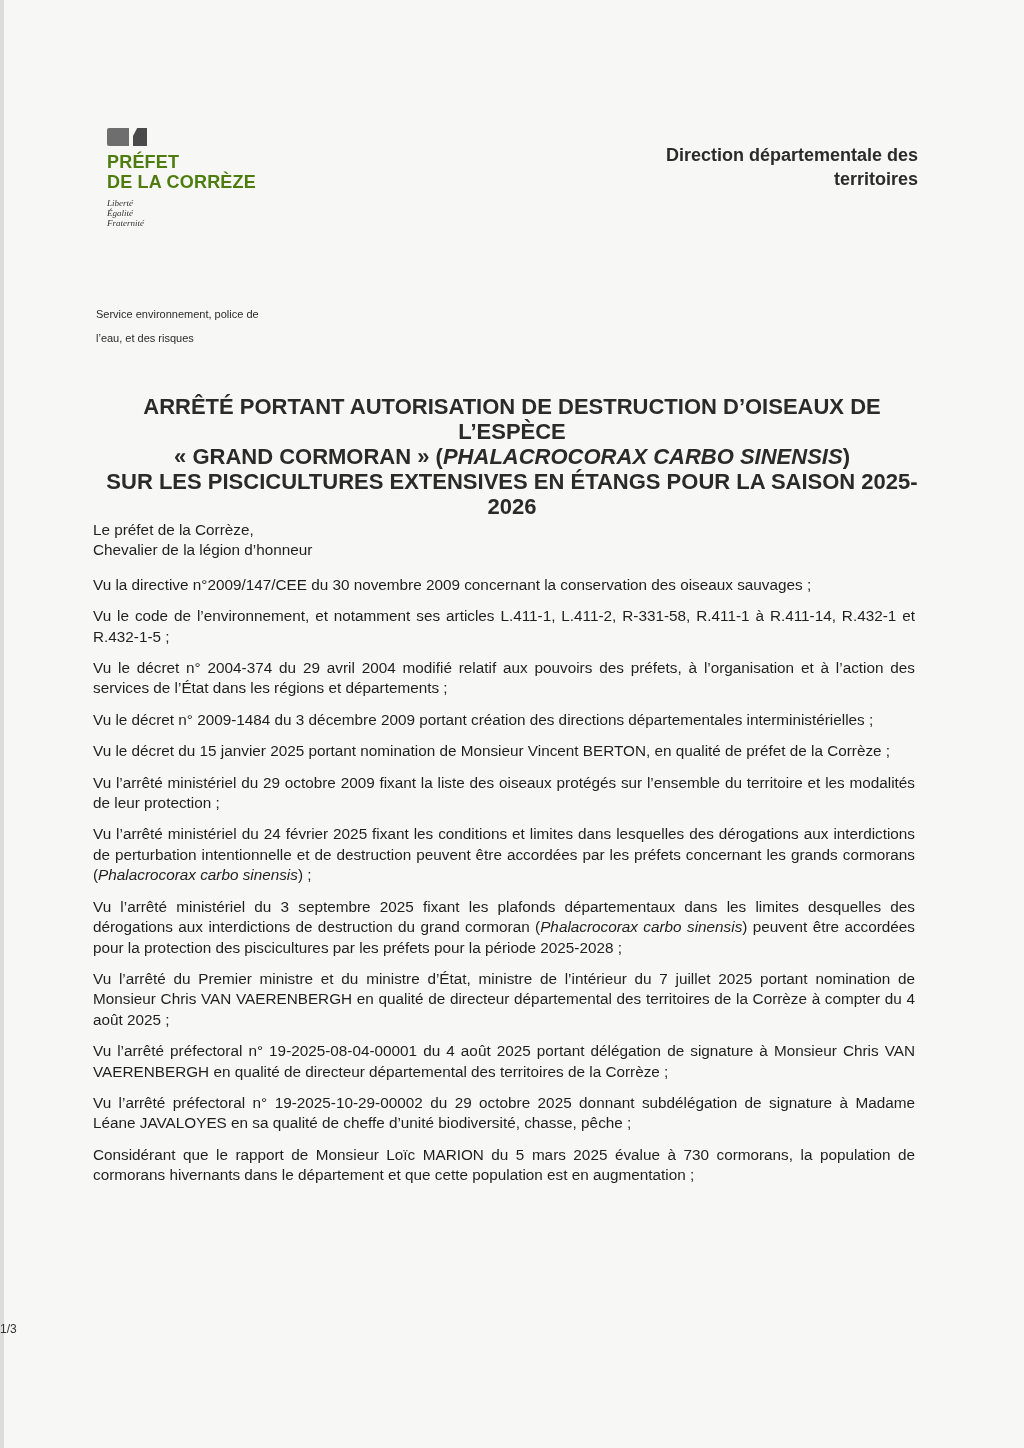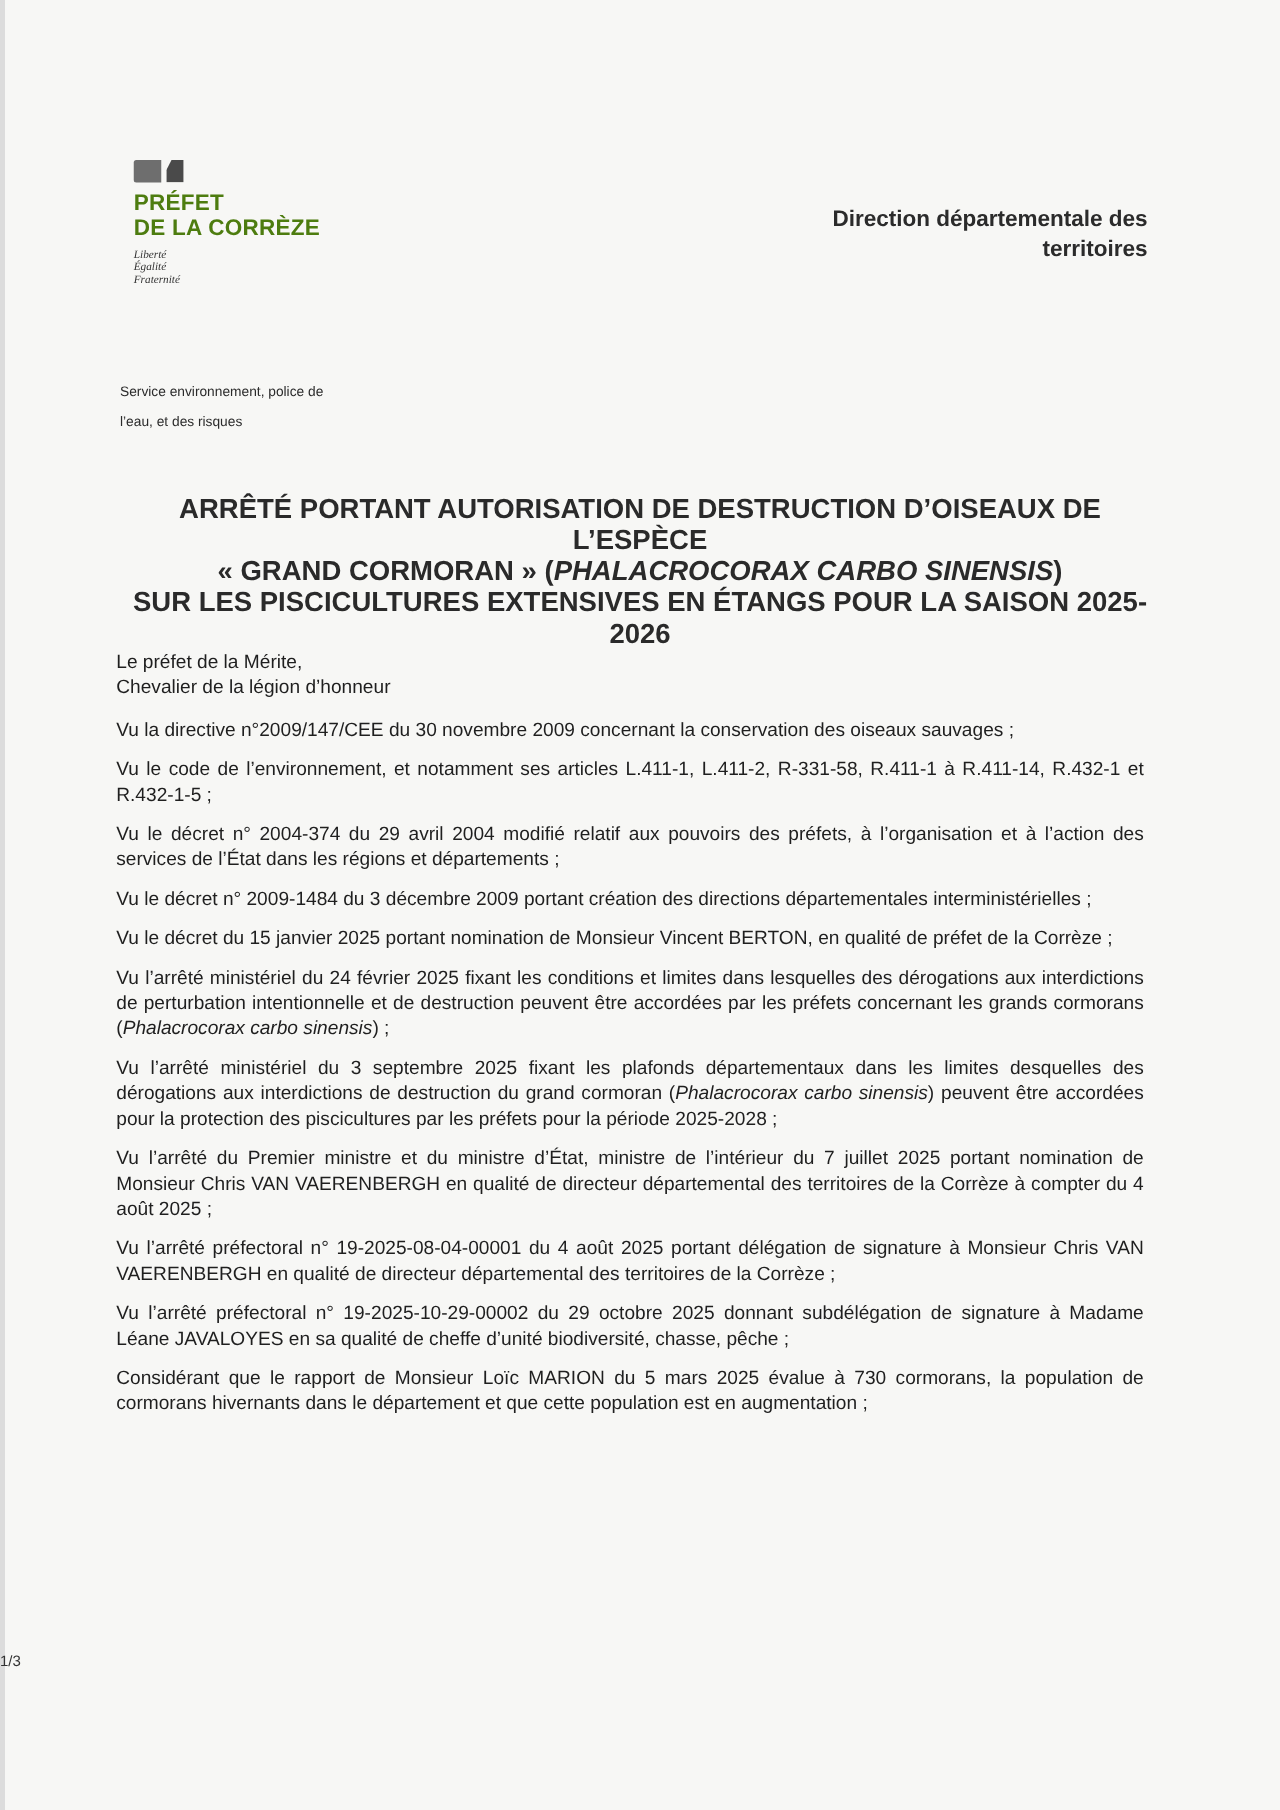--- a/index.html
+++ b/index.html
@@ -23,21 +23,21 @@
       font-size: 18px; line-height: 20px; color: #4d7c0f; letter-spacing: 0.2px;
     }
     .motto {
       margin-top: 6px;
       font-family: "Liberation Serif", serif; font-style: italic;
       font-size: 9px; line-height: 10px; color: #333;
     }
 
     .direction {
       position: absolute; right: 106px; top: 143px; width: 340px;
-      text-align: right; font-weight: bold; font-size: 18px; line-height: 24px; color: #2b2b2b; margin-top: 20px;
+      text-align: right; font-weight: bold; font-size: 18px; line-height: 24px; color: #2b2b2b;
     }
 
     .service {
       position: absolute; left: 96px; top: 302px; width: 330px;
       font-size: 11px; line-height: 24px; color: #2b2b2b;
     }
 
     .title {
       position: absolute; left: 100px; top: 394px; width: 824px;
       text-align: center; font-weight: bold; font-size: 22px; line-height: 25px; color: #2a2a2a;
@@ -90,29 +90,30 @@
   </div>
 
   <div class="title">
     <div>ARRÊTÉ PORTANT AUTORISATION DE DESTRUCTION D’OISEAUX DE L’ESPÈCE</div>
     <div><span>« GRAND CORMORAN » (</span><i>PHALACROCORAX CARBO SINENSIS</i><span>)</span></div>
     <div>SUR LES PISCICULTURES EXTENSIVES EN ÉTANGS POUR LA SAISON 2025-2026</div>
   </div>
 
   <div class="body">
     <div class="prefet-lines">
-      <div>Le préfet de la Mérite,</div>
+      <div>Le préfet de la Corrèze,</div>
       <div>Chevalier de la légion d’honneur</div>
     </div>
     <div id="paras">
         <p class="para"><span>Vu la directive n°2009/147/CEE du 30 novembre 2009 concernant la conservation des oiseaux sauvages ;</span></p>
         <p class="para"><span>Vu le code de l’environnement, et notamment ses articles L.411-1, L.411-2, R-331-58, R.411-1 à R.411-14, R.432-1 et R.432-1-5 ;</span></p>
         <p class="para"><span>Vu le décret n° 2004-374 du 29 avril 2004 modifié relatif aux pouvoirs des préfets, à l’organisation et à l’action des services de l’État dans les régions et départements ;</span></p>
         <p class="para"><span>Vu le décret n° 2009-1484 du 3 décembre 2009 portant création des directions départementales interministérielles ;</span></p>
         <p class="para"><span>Vu le décret du 15 janvier 2025 portant nomination de Monsieur Vincent BERTON, en qualité de préfet de la Corrèze ;</span></p>
+        <p class="para"><span>Vu l’arrêté ministériel du 29 octobre 2009 fixant la liste des oiseaux protégés sur l’ensemble du territoire et les modalités de leur protection ;</span></p>
         <p class="para"><span>Vu l’arrêté ministériel du 24 février 2025 fixant les conditions et limites dans lesquelles des dérogations aux interdictions de perturbation intentionnelle et de destruction peuvent être accordées par les préfets concernant les grands cormorans (</span><i>Phalacrocorax carbo sinensis</i><span>) ;</span></p>
         <p class="para"><span>Vu l’arrêté ministériel du 3 septembre 2025 fixant les plafonds départementaux dans les limites desquelles des dérogations aux interdictions de destruction du grand cormoran (</span><i>Phalacrocorax carbo sinensis</i><span>) peuvent être accordées pour la protection des piscicultures par les préfets pour la période 2025-2028 ;</span></p>
         <p class="para"><span>Vu l’arrêté du Premier ministre et du ministre d’État, ministre de l’intérieur du 7 juillet 2025 portant nomination de Monsieur Chris VAN VAERENBERGH en qualité de directeur départemental des territoires de la Corrèze à compter du 4 août 2025 ;</span></p>
         <p class="para"><span>Vu l’arrêté préfectoral n° 19-2025-08-04-00001 du 4 août 2025 portant délégation de signature à Monsieur Chris VAN VAERENBERGH en qualité de directeur départemental des territoires de la Corrèze ;</span></p>
         <p class="para"><span>Vu l’arrêté préfectoral n° 19-2025-10-29-00002 du 29 octobre 2025 donnant subdélégation de signature à Madame Léane JAVALOYES en sa qualité de cheffe d’unité biodiversité, chasse, pêche ;</span></p>
         <p class="para"><span>Considérant que le rapport de Monsieur Loïc MARION du 5 mars 2025 évalue à 730 cormorans, la population de cormorans hivernants dans le département et que cette population est en augmentation ;</span></p>
       </div>
   </div>
 
   <div class="pagenum">1/3</div>

